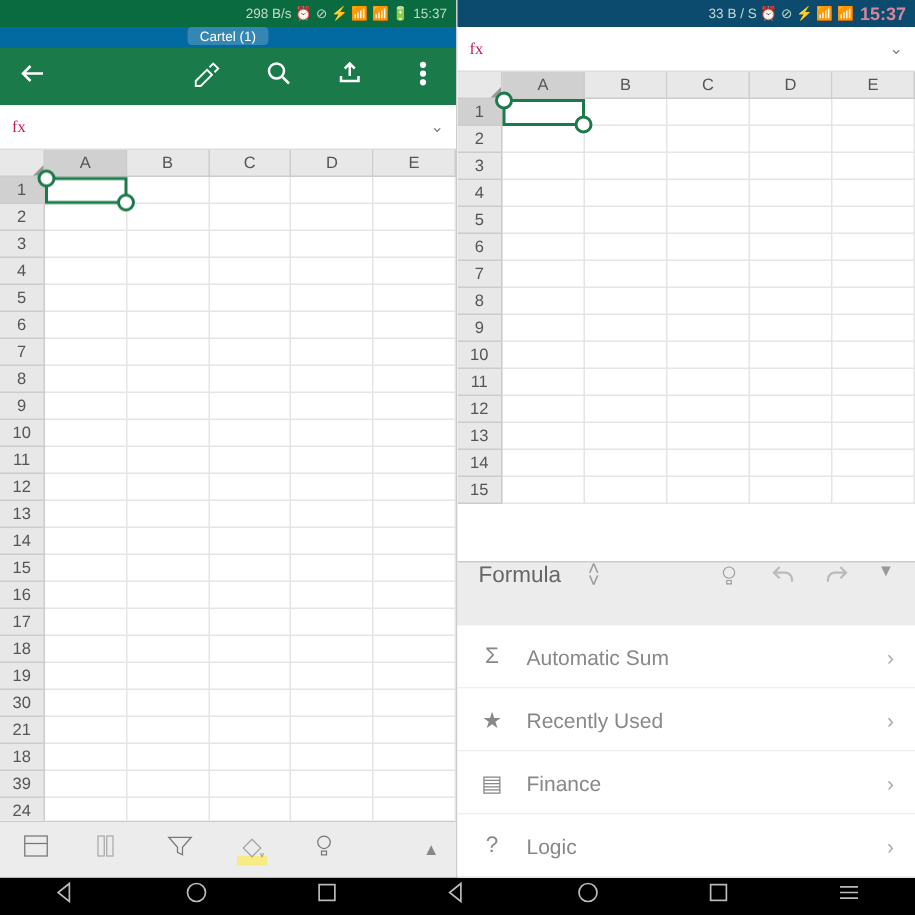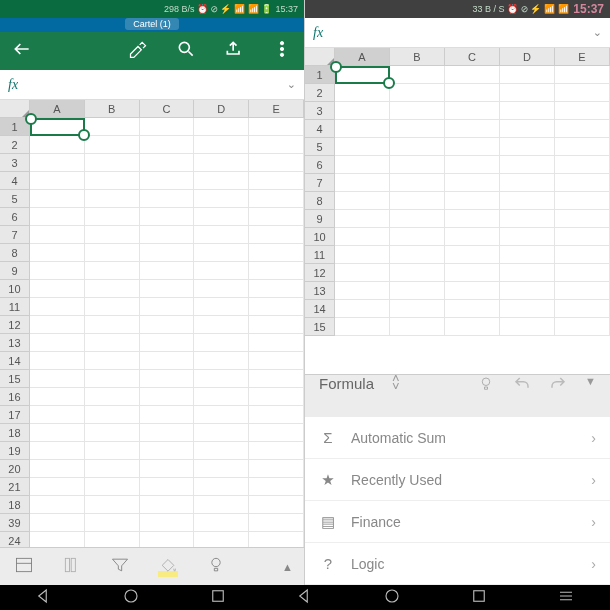--- a/index.html
+++ b/index.html
@@ -1,29 +1,29 @@
 <!DOCTYPE html>
 <html><head>
 <meta charset="utf-8">
 <style>
 *{margin:0;padding:0;box-sizing:border-box;font-family:Arial,sans-serif}
 body{width:610px;height:610px;background:#fff;overflow:hidden}
 .container{display:flex;width:564px;height:585px}
 .pane{width:305px;display:flex;flex-direction:column;position:relative}
 .left-pane{border-right:1px solid #ccc}
 .status-bar{height:18px;background:#0b6b40;color:#c5dbc9;font-size:9px;display:flex;align-items:center;justify-content:flex-end;padding:0 6px;gap:4px}
-.status-bar.right{background:#404040}
+.status-bar.right{background:#0c4a6e}
 .status-bar .time-pink{color:#d4869c;font-size:12px;font-weight:bold}
 .title-bar{height:14px;background:#0369a1;display:flex;justify-content:center;align-items:flex-start}
 .title-pill{background:rgba(255,255,255,0.2);color:#fff;font-size:9px;padding:1px 8px;border-radius:3px}
 .toolbar{height:38px;background:#1a7a4a;display:flex;align-items:center;padding:0 12px;gap:28px;color:#fff}
 .toolbar-spacer{flex:1}
 .toolbar svg,.toolbar-icon{width:20px;height:20px;fill:#fff;stroke:#fff}
 .fx-bar{height:30px;background:#fff;border-bottom:1px solid #ddd;display:flex;align-items:center;padding:0 8px}
-.fx-label{font-style:italic;font-size:14px;color:#0f766e;font-family:serif}
+.fx-label{font-size:11px;color:#be185d;font-family:serif}
 .fx-input{flex:1}
 .fx-chevron{color:#888;font-size:11px}
 .grid-wrap{flex:1;overflow:hidden;background:#fff;position:relative}
 .col-headers{display:flex;height:18px;position:sticky;top:0}
 .corner{width:30px;background:#e8e8e8;border:1px solid #ccc;border-left:none;border-top:none;display:flex;align-items:flex-end;justify-content:flex-end}
 .corner::after{content:'';width:0;height:0;border-left:7px solid transparent;border-bottom:7px solid #999}
 .col-h{width:55px;background:#e8e8e8;border:1px solid #ccc;border-left:none;border-top:none;text-align:center;font-size:11px;color:#555;line-height:18px}
 .col-h.sel{background:#d0d0d0}
 .row{display:flex;height:18px}
 .row-h{width:30px;background:#e8e8e8;border:1px solid #ccc;border-left:none;border-top:none;text-align:center;font-size:11px;color:#555;line-height:18px}
@@ -245,21 +245,21 @@
         </div>
       <div class="row">
           <div class="row-h">19</div>
           <div class="cell"></div>
           <div class="cell"></div>
           <div class="cell"></div>
           <div class="cell"></div>
           <div class="cell"></div>
         </div>
       <div class="row">
-          <div class="row-h">20</div>
+          <div class="row-h">30</div>
           <div class="cell"></div>
           <div class="cell"></div>
           <div class="cell"></div>
           <div class="cell"></div>
           <div class="cell"></div>
         </div>
       <div class="row">
           <div class="row-h">21</div>
           <div class="cell"></div>
           <div class="cell"></div>

